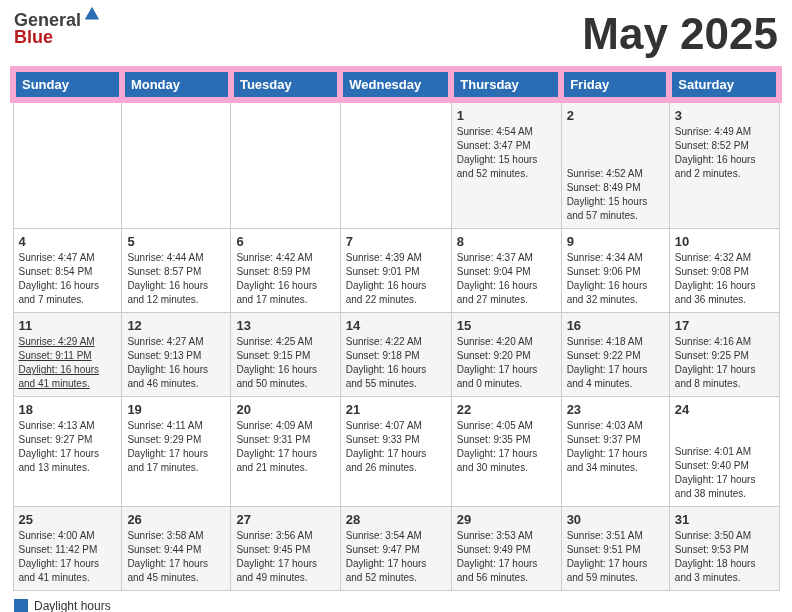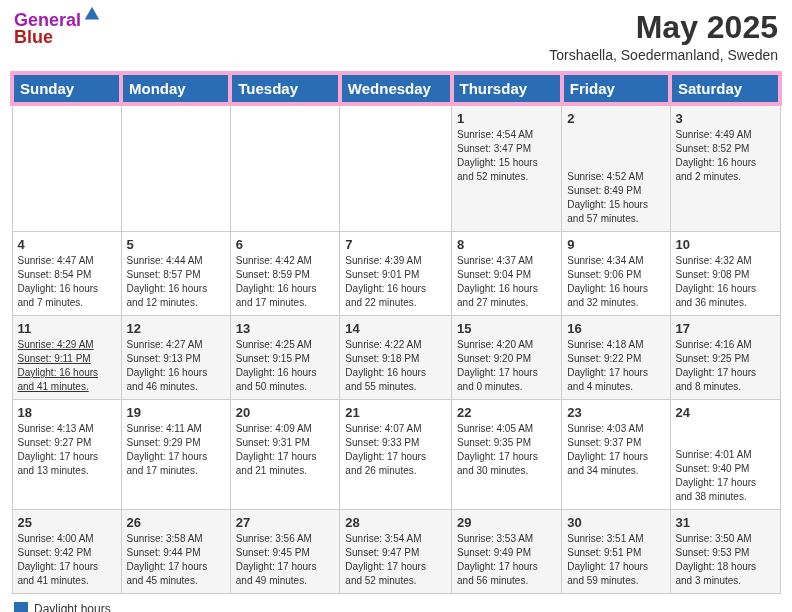--- a/index.html
+++ b/index.html
@@ -17,60 +17,60 @@
       margin-bottom: 8px;
       padding: 0 4px;
     }
     .logo {
       display: flex;
       align-items: center;
     }
     .logo-general {
       font-size: 18px;
       font-weight: bold;
-      color: #a21caf;
+      color: #404040;
     }
     .logo-blue {
       font-size: 18px;
       font-weight: bold;
       color: #b91c1c;
     }
     .logo-icon {
       width: 18px;
       height: 18px;
       margin-left: 2px;
       margin-top: -14px;
     }
     .title-section {
       text-align: right;
     }
     .month-title {
-      font-size: 32px;
+      font-size: 44px;
       font-weight: bold;
       color: #333;
       line-height: 1.1;
     }
     .location {
       font-size: 14px;
       color: #333;
       margin-top: 2px;
     }
     .calendar {
       width: 100%;
       border-collapse: collapse;
       border: 1px solid #ccc;
     }
     .calendar th {
       background-color: #2a6db5;
       color: #fff;
       text-align: left;
       padding: 5px 6px;
-      font-size: 15px;
-      font-weight: bold;
-      border: 4px solid #f9a8d4;
+      font-size: 13px;
+      font-weight: bold;
+      border: 6px solid #f9a8d4;
     }
     .calendar td {
       vertical-align: top;
       padding: 5px 5px;
       font-size: 10px;
       color: #333;
       border: 1px solid #ccc;
       width: 113px;
       min-height: 80px;
       background: #fff;
@@ -123,21 +123,20 @@
         <span class="logo-general">General</span>
         <svg class="logo-icon" viewBox="0 0 20 20">
           <polygon points="2,16 10,2 18,16" fill="#2a6db5"></polygon>
         </svg>
       </div>
       <span class="logo-blue" style="align-self:flex-start;margin-top:-4px;">Blue</span>
     </div>
   </div>
   <div class="title-section">
     <div class="month-title">May 2025</div>
-    <div class="location">Torshaella, Soedermanland, Sweden</div>
   </div>
 </div>
 
 <table class="calendar">
   <thead>
     <tr>
     <th>Sunday</th>
         <th>Monday</th>
         <th>Tuesday</th>
         <th>Wednesday</th>
@@ -324,21 +323,21 @@
           <div class="day-info" style="white-space: pre-line; margin-top: 28px;">Sunrise: 4:01 AM
 Sunset: 9:40 PM
 Daylight: 17 hours
 and 38 minutes.</div>
         </td>
       </tr>
       <tr>
         <td>
           <div class="day-number">25</div>
           <div class="day-info" style="white-space: pre-line;">Sunrise: 4:00 AM
-Sunset: 9:42 PM
+Sunset: 11:42 PM
 Daylight: 17 hours
 and 41 minutes.</div>
         </td>
         <td>
           <div class="day-number">26</div>
           <div class="day-info" style="white-space: pre-line;">Sunrise: 3:58 AM
 Sunset: 9:44 PM
 Daylight: 17 hours
 and 45 minutes.</div>
         </td>

